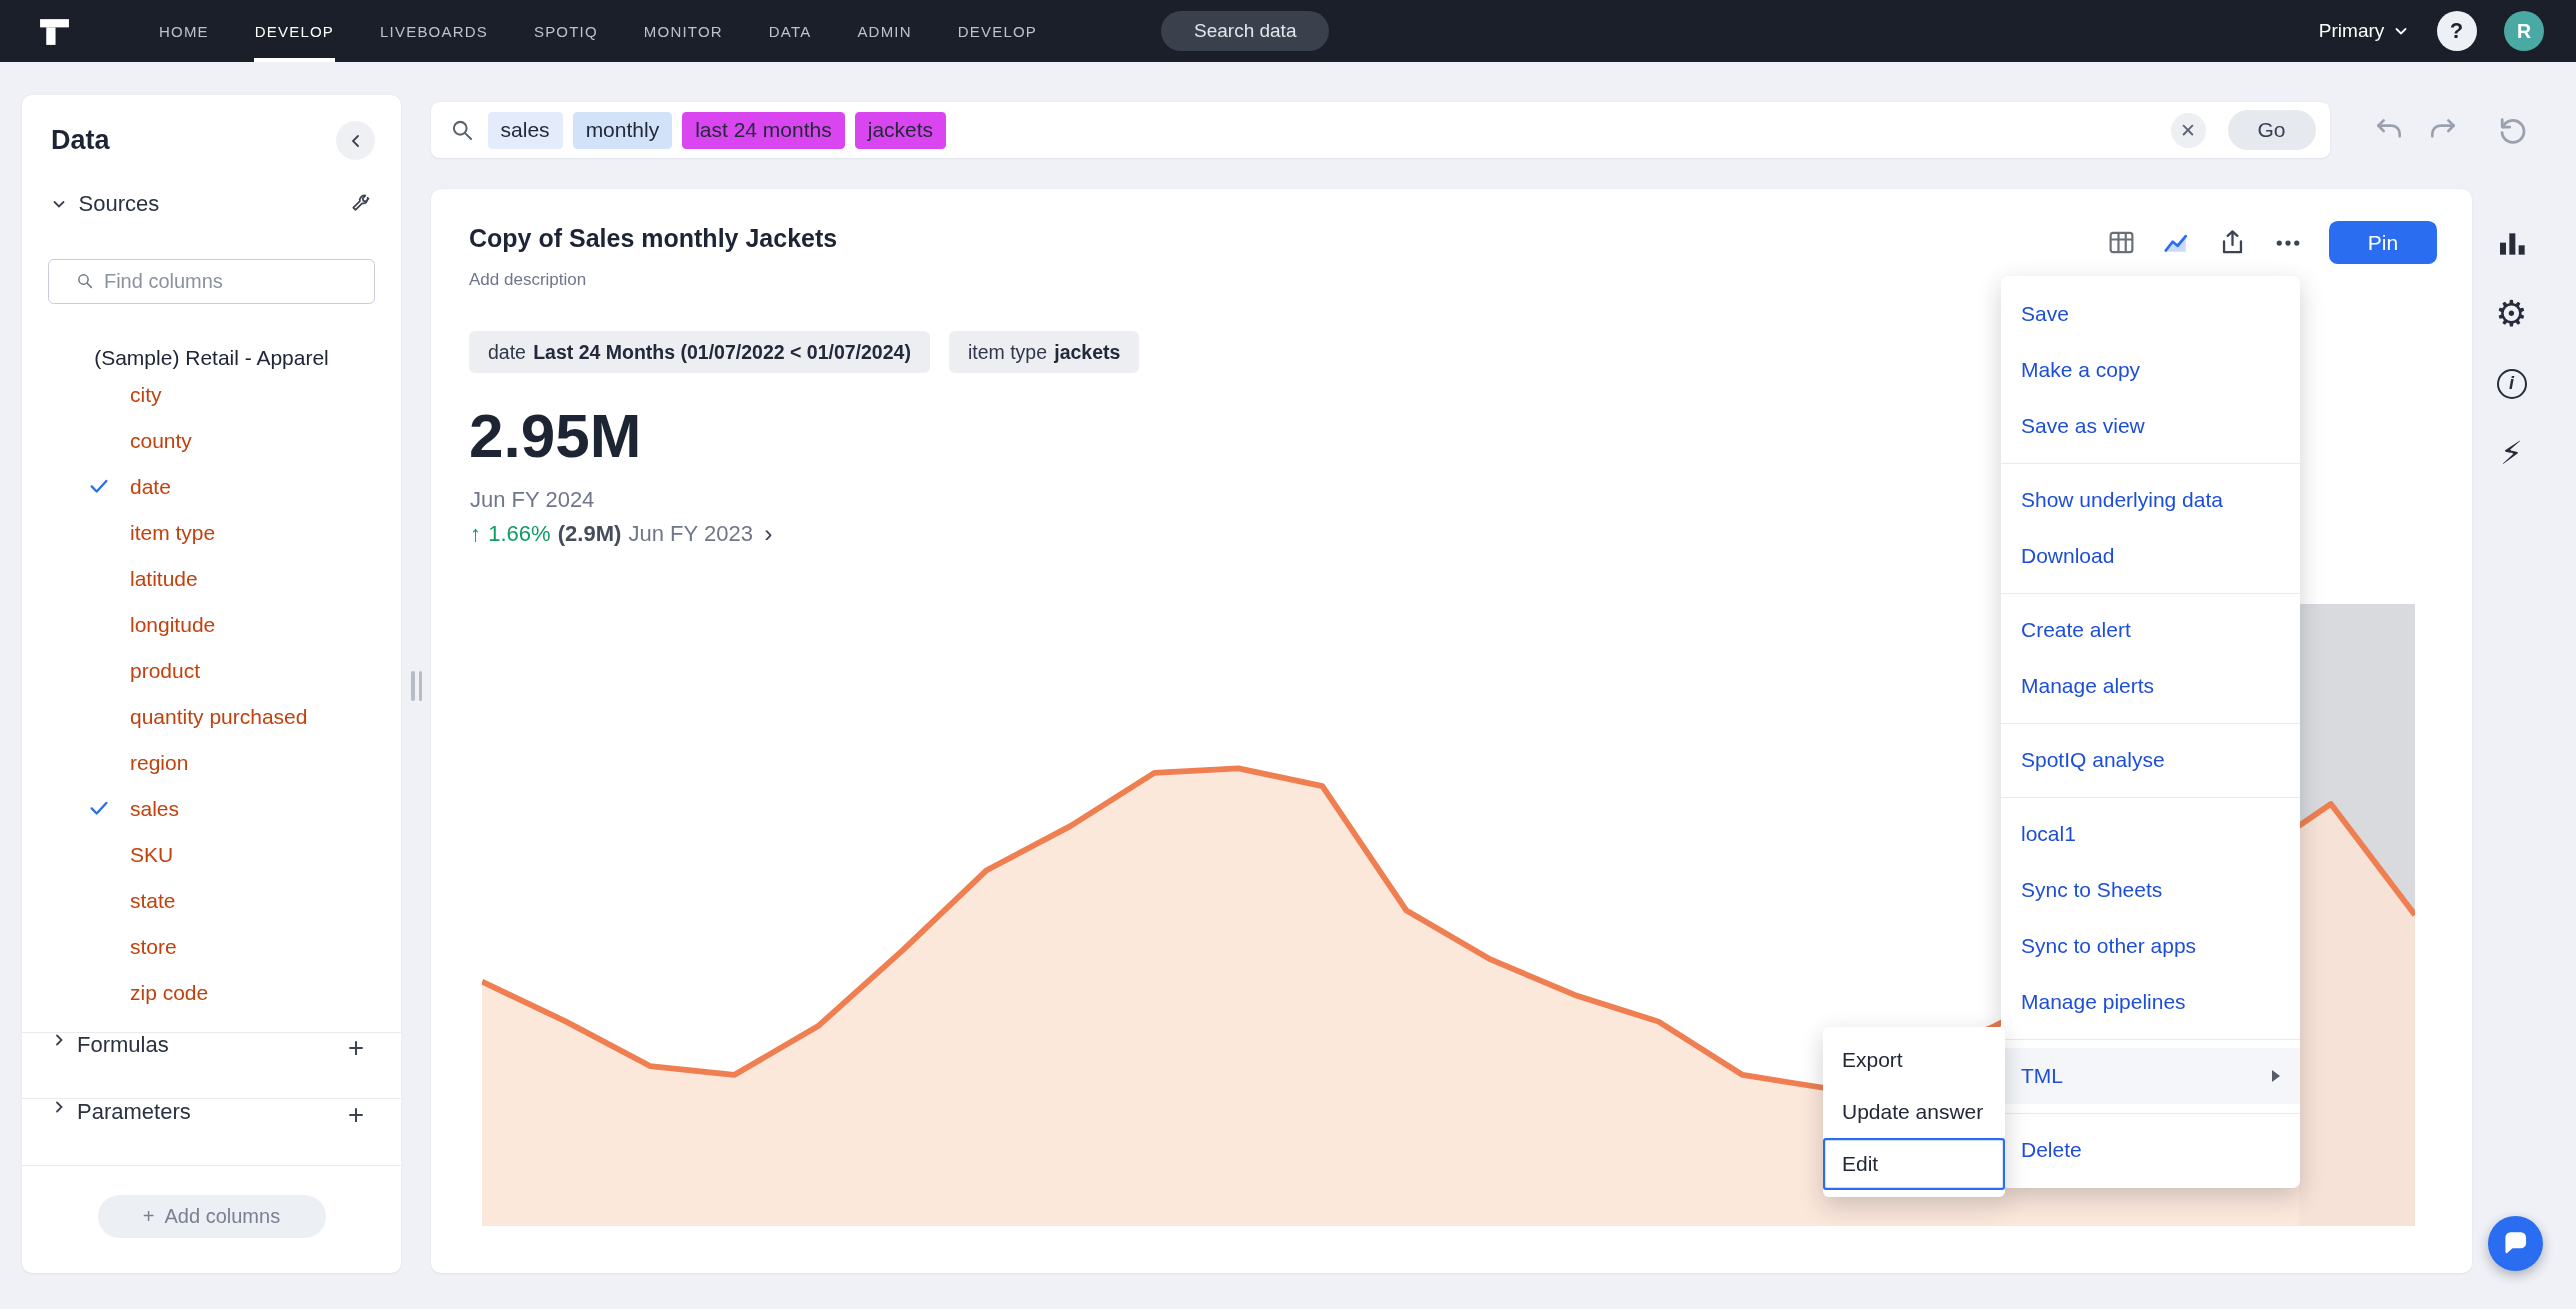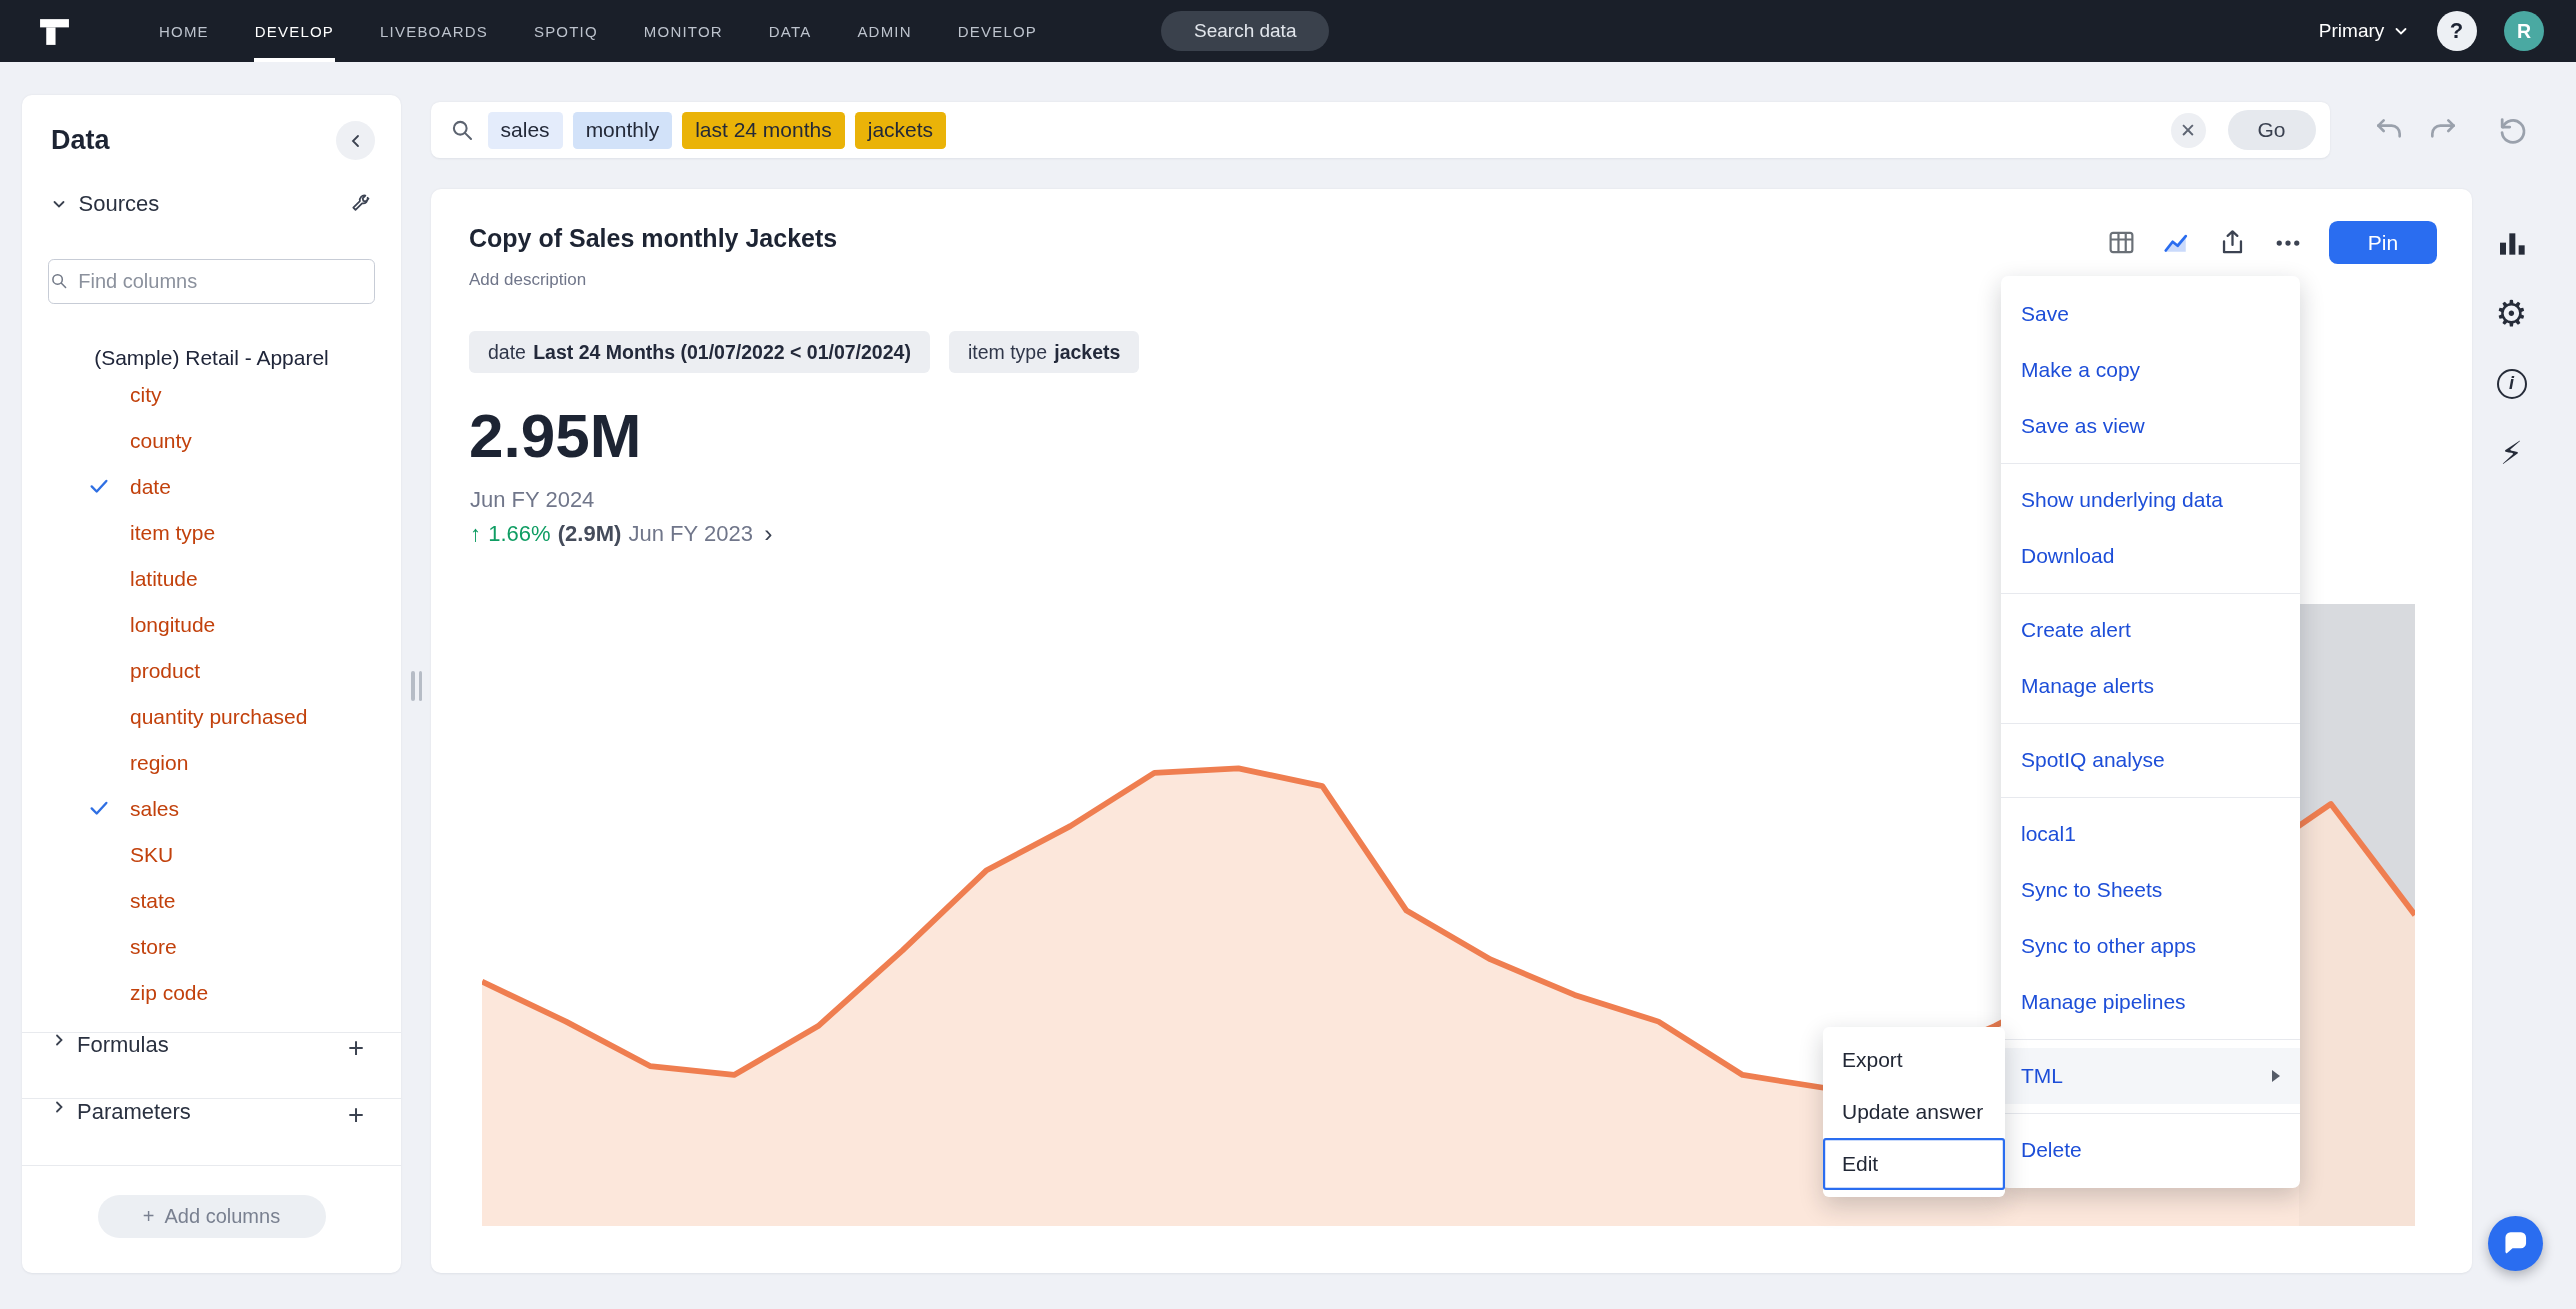--- a/index.html
+++ b/index.html
@@ -57,21 +57,21 @@
   .sidebar-title { font-size: 27px; font-weight: bold; color: #1d2433; }
   .collapse-btn {
     width: 39px; height: 39px; border-radius: 50%; background: #eef0f4;
     display: flex; align-items: center; justify-content: center; cursor: pointer;
   }
   .sources-row { display: flex; align-items: center; gap: 11.6px; margin-top: 32px; padding: 0 29px; height: 24.6px; }
   .sources-label { font-size: 22px; color: #2a3140; }
   .wrench { margin-left: auto; cursor: pointer; }
   .find-input-wrap {
     margin: 42px 26px 0 26px; height: 45px; border: 1.4px solid #c7ccd6; border-radius: 5.8px;
-    display: flex; align-items: center; gap: 10px; padding: 0 1px; background: #fff;
+    display: flex; align-items: center; gap: 10px; padding: 0 27px; background: #fff;
   }
   .find-input-wrap input {
     border: none; outline: none; font-size: 20px; color: #2a3140; width: 100%;
     font-family: "Liberation Sans", "DejaVu Sans", sans-serif;
   }
   .find-input-wrap input::placeholder { color: #8b919d; }
   .table-row { display: flex; align-items: center; gap: 10px; margin-top: 32px; padding: 0 29px; height: 24.6px; cursor: pointer; flex-direction: column; }
   .table-name { font-size: 21px; color: #20263a; }
   .columns { margin-top: 11.6px; }
   .col-row { position: relative; height: 46px; display: flex; align-items: center; padding-left: 108px; font-size: 21px; color: #c2410c; cursor: pointer; }
@@ -92,21 +92,21 @@
   
   .query-bar {
     position: absolute; left: 431px; top: 102px; width: 1899px; height: 56px;
     background: #fff; border-radius: 8.7px; box-shadow: 0 0.7px 2.2px rgba(16,24,40,.07);
     display: flex; align-items: center; padding: 0 14.5px 0 19px;
   }
   .tokens { display: flex; align-items: center; gap: 10px; margin-left: 13px; }
   .token { padding: 6.5px 13px; border-radius: 4.3px; font-size: 21px; color: #232938; cursor: pointer; white-space: nowrap; }
   .token.blue-light { background: #e4ecfb; }
   .token.blue { background: #d2e2f9; }
-  .token.gray { background: #eab308; }
+  .token.gray { background: #d946ef; }
   .clear-x { margin-left: auto; width: 35px; height: 35px; border-radius: 50%; background: #edeff3;
     color: #5e6573; font-size: 19px; display: flex; align-items: center; justify-content: center; cursor: pointer; }
   .go-btn { margin-left: 22px; width: 88px; height: 40px; border-radius: 20px; background: #e6e9ee;
     color: #3a4150; font-size: 21px; display: flex; align-items: center; justify-content: center; cursor: pointer; }
   .history-bar { position: absolute; left: 2373px; top: 114px; display: flex; align-items: center; gap: 22px; color: #9aa1ac; }
   .history-bar .icon { cursor: pointer; }
   .history-bar .gap { margin-left: 14.5px; }
 
   
   .card {

